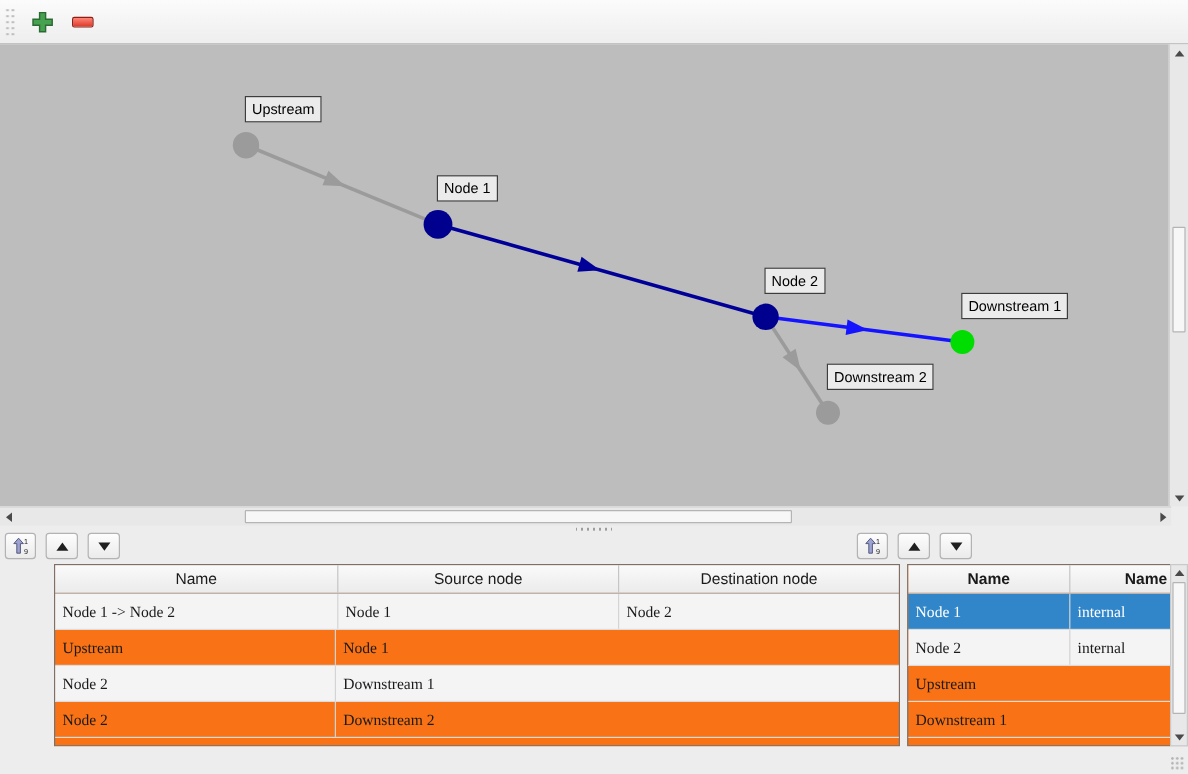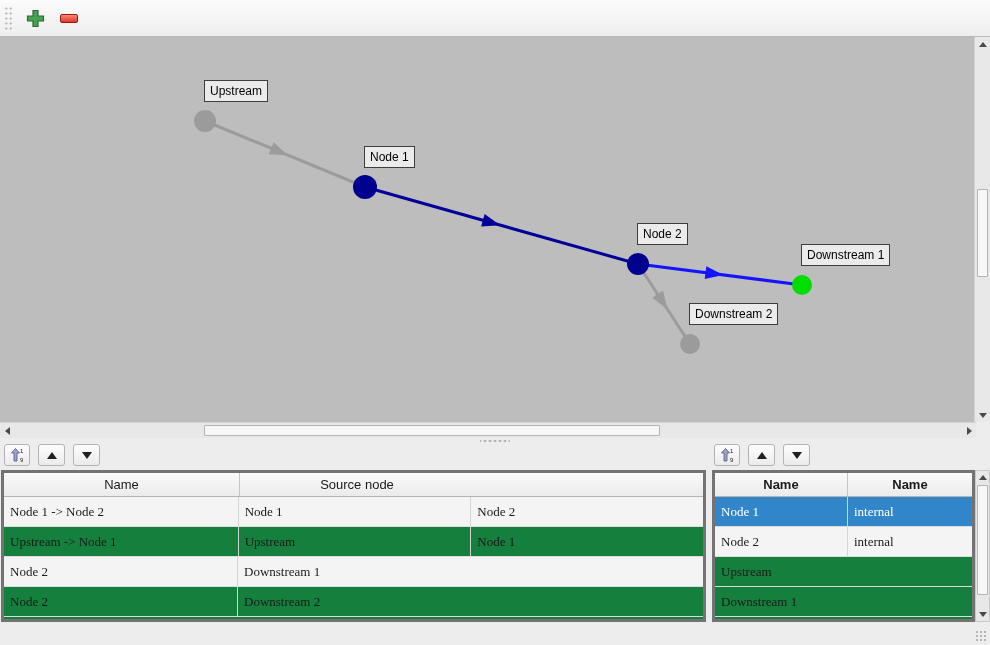--- a/index.html
+++ b/index.html
@@ -49,21 +49,21 @@
   
   .mini-toolbar{position:absolute;top:444px;display:flex;gap:8px;}
   .mini-toolbar.left{left:4px;}
   .mini-toolbar.right{left:714px;}
   .btn{height:22px;min-width:24px;padding:0 4px;border:1px solid #b3b3b3;border-radius:3px;
     background:linear-gradient(#fdfdfd,#ebebeb);display:flex;align-items:center;justify-content:center;box-sizing:border-box;}
   .btn .tri-up{width:0;height:0;border-left:5px solid transparent;border-right:5px solid transparent;border-bottom:7px solid #1f1f1f;}
   .btn .tri-down{width:0;height:0;border-left:5px solid transparent;border-right:5px solid transparent;border-top:7px solid #1f1f1f;}
 
   
-  .tbl{position:absolute;top:470px;background:#15803d;border:3px solid #737373;box-sizing:border-box;}
+  .tbl{position:absolute;top:470px;background:#f97316;border:1px solid #737373;box-sizing:border-box;margin-left:44px;}
   .tbl-left{left:1px;width:705px;height:152px;}
   .tbl-right{left:712px;width:263px;height:152px;}
   .thead{display:flex;height:23px;background:linear-gradient(#fafafa,#ebebeb);border-bottom:1px solid #b5b5b5;}
   .th{display:flex;align-items:center;justify-content:center;border-right:1px solid #c5c5c5;box-sizing:border-box;}
   .th:last-child{border-right:none;}
   .tbl-right .th{font-weight:bold;}
   .row{display:flex;height:30px;box-sizing:border-box;border-bottom:1px solid #dcdcdc;}
   .td{display:flex;align-items:center;padding-left:6px;border-right:1px solid #d4d4d4;box-sizing:border-box;overflow:hidden;white-space:nowrap;font-family:Liberation Serif, serif;}
   .td:last-child{border-right:none;}
   .tbl-left .row:nth-child(even){background:#f4f4f4;}
@@ -177,28 +177,28 @@
       </div>
     <div class="btn" style="min-width:27px;">
         <div class="tri-down"></div>
       </div>
   </div>
 
   <div class="tbl tbl-left">
     <div class="thead">
       <div class="th c-name">Name</div>
       <div class="th c-src">Source node</div>
+      <div class="th c-dst">Destination node</div>
     </div>
     <div class="row">
       <div class="td c-name">Node 1 -&gt; Node 2</div>
       <div class="td c-src">Node 1</div>
       <div class="td c-dst">Node 2</div>
     </div>
     <div class="row">
-      <div class="td c-name">Upstream -&gt; Node 1</div>
       <div class="td c-src">Upstream</div>
       <div class="td c-dst">Node 1</div>
     </div>
     <div class="row">
       <div class="td c-src">Node 2</div>
       <div class="td c-dst">Downstream 1</div>
     </div>
     <div class="row">
       <div class="td c-src">Node 2</div>
       <div class="td c-dst">Downstream 2</div>

